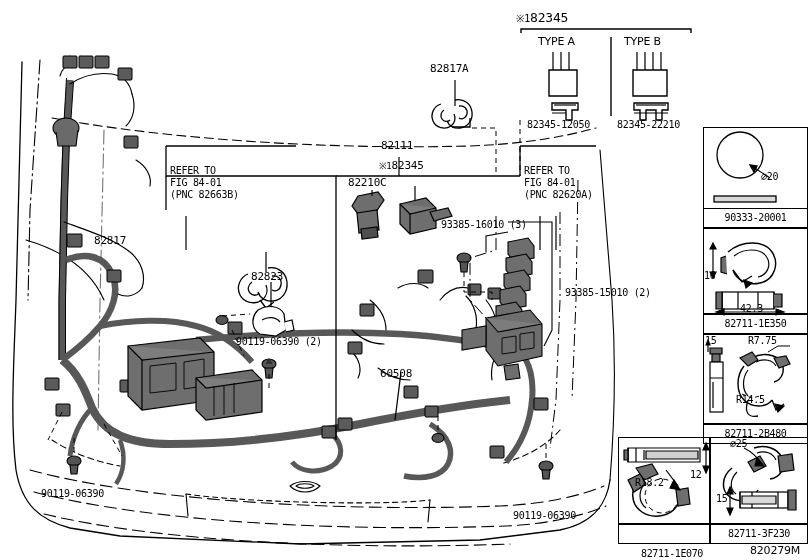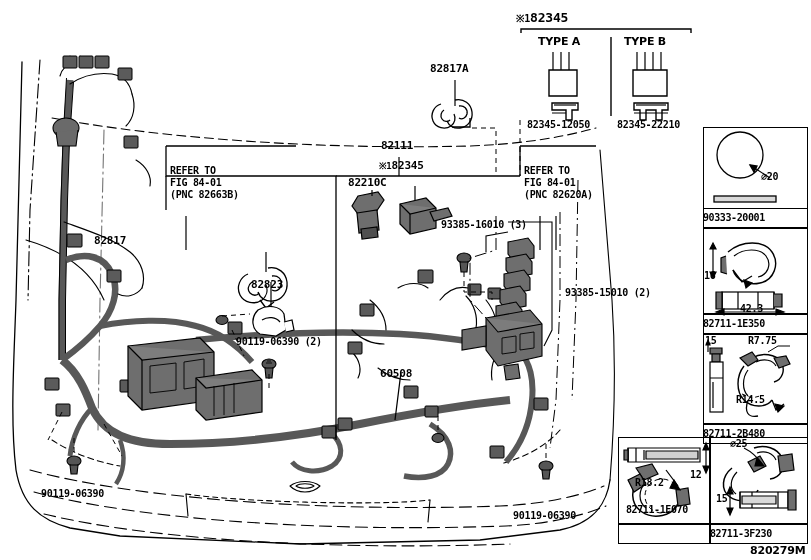--- a/index.html
+++ b/index.html
@@ -1,27 +1,27 @@
 <!DOCTYPE html>
 <html><head>
 <meta charset="utf-8">
 <style>
   html,body{margin:0;padding:0;background:#ffffff;}
   body{width:811px;height:560px;position:relative;overflow:hidden;
        font-family:"DejaVu Sans Mono","Liberation Mono",monospace;color:#000;}
   #stage{position:absolute;left:0;top:0;width:811px;height:560px;}
-  .lbl{position:absolute;font-weight:bold;white-space:nowrap;line-height:1;}
+  .lbl{position:absolute;font-weight:normal;white-space:nowrap;line-height:1;}
   .lbl.s11{font-size:11px;letter-spacing:-0.2px;}
   .lbl.s10{font-size:10px;letter-spacing:-0.3px;}
   .lbl.s9{font-size:10px;letter-spacing:-0.3px;}
   .lbl.s12{font-size:12px;letter-spacing:-0.2px;}
   .lbl.sans{font-family:"DejaVu Sans","Liberation Sans",sans-serif;}
   .multiline{line-height:12px;}
   .boxed{position:absolute;border:1.5px solid #000;box-sizing:border-box;}
-  .cap{position:absolute;text-align:left;font-weight:bold;font-size:10px;
+  .cap{position:absolute;text-align:center;font-weight:normal;font-size:10px;
        letter-spacing:-0.4px;}
   svg{position:absolute;left:0;top:0;overflow:visible;}
 </style>
 </head>
 <body>
 
 <div id="stage">
 
   <svg width="811" height="560">
     <g fill="none" stroke="#000" stroke-width="1.1" stroke-linecap="round" stroke-linejoin="round">
@@ -332,21 +332,21 @@
   <div class="lbl s11" style="left:381px;top:140px;text-align:center;">82111</div>
 
   <div class="lbl s11" style="left:379px;top:160px;">
     <span class="sans" style="font-size:9px;">※1</span><span>82345</span>
   </div>
 
   <div class="lbl s11" style="left:348px;top:177px;">82210C</div>
 
   <div class="lbl s11" style="left:94px;top:235px;text-align:center;">82817</div>
 
-  <div class="lbl s11" style="left:251px;top:271px;margin-top:8px;">82823</div>
+  <div class="lbl s11" style="left:251px;top:271px;">82823</div>
 
   <div class="lbl s11" style="left:380px;top:368px;">60508</div>
 
   <div class="lbl s10" style="left:441px;top:220px;">93385-16010 (3)</div>
 
   <div class="lbl s10" style="left:565px;top:288px;">93385-15010 (2)</div>
 
   <div class="lbl s10" style="left:236px;top:337px;">90119-06390 (2)</div>
 
   <div class="lbl s10" style="left:41px;top:489px;">90119-06390</div>
@@ -450,21 +450,21 @@
       <path d="M636,468 L652,464 L658,474 L644,480 Z" fill="#6e6e6e"></path>
       <path d="M628,480 L640,474 L646,484 L634,492 Z" fill="#6e6e6e"></path>
       <path d="M676,490 L688,488 L690,504 L678,506 Z" fill="#6e6e6e"></path>
 
       <path d="M666,470 L678,486" stroke-width="1.2"></path>
       <path d="M674,480 L680,490 L670,488 Z" fill="#000"></path>
     </g>
   </svg>
   <div class="lbl s9" style="left:690px;top:470px;">12</div>
   <div class="lbl s9" style="left:635px;top:478px;">R18.2</div>
-  <div class="cap" style="left:618px;top:504px;width:92px;padding-left:8px;">82711-1E070</div>
+  <div class="cap" style="left:618px;top:548px;width:92px;padding-left:8px;">82711-1E070</div>
 
   <div class="boxed" style="left:710px;top:437px;width:98px;height:87px;"></div>
   <div class="boxed" style="left:710px;top:524px;width:98px;height:20px;"></div>
   <svg width="811" height="560">
     <g fill="none" stroke="#000" stroke-width="1.2">
 
       <path d="M732,468 C722,476 720,490 730,497 C740,504 754,500 758,490" stroke-width="1.5"></path>
       <path d="M737,472 C730,479 729,489 736,494"></path>
       <path d="M754,448 C764,444 778,448 782,458 C786,468 780,478 770,479" stroke-width="1.5"></path>
       <path d="M757,453 C765,450 773,453 776,460"></path>

